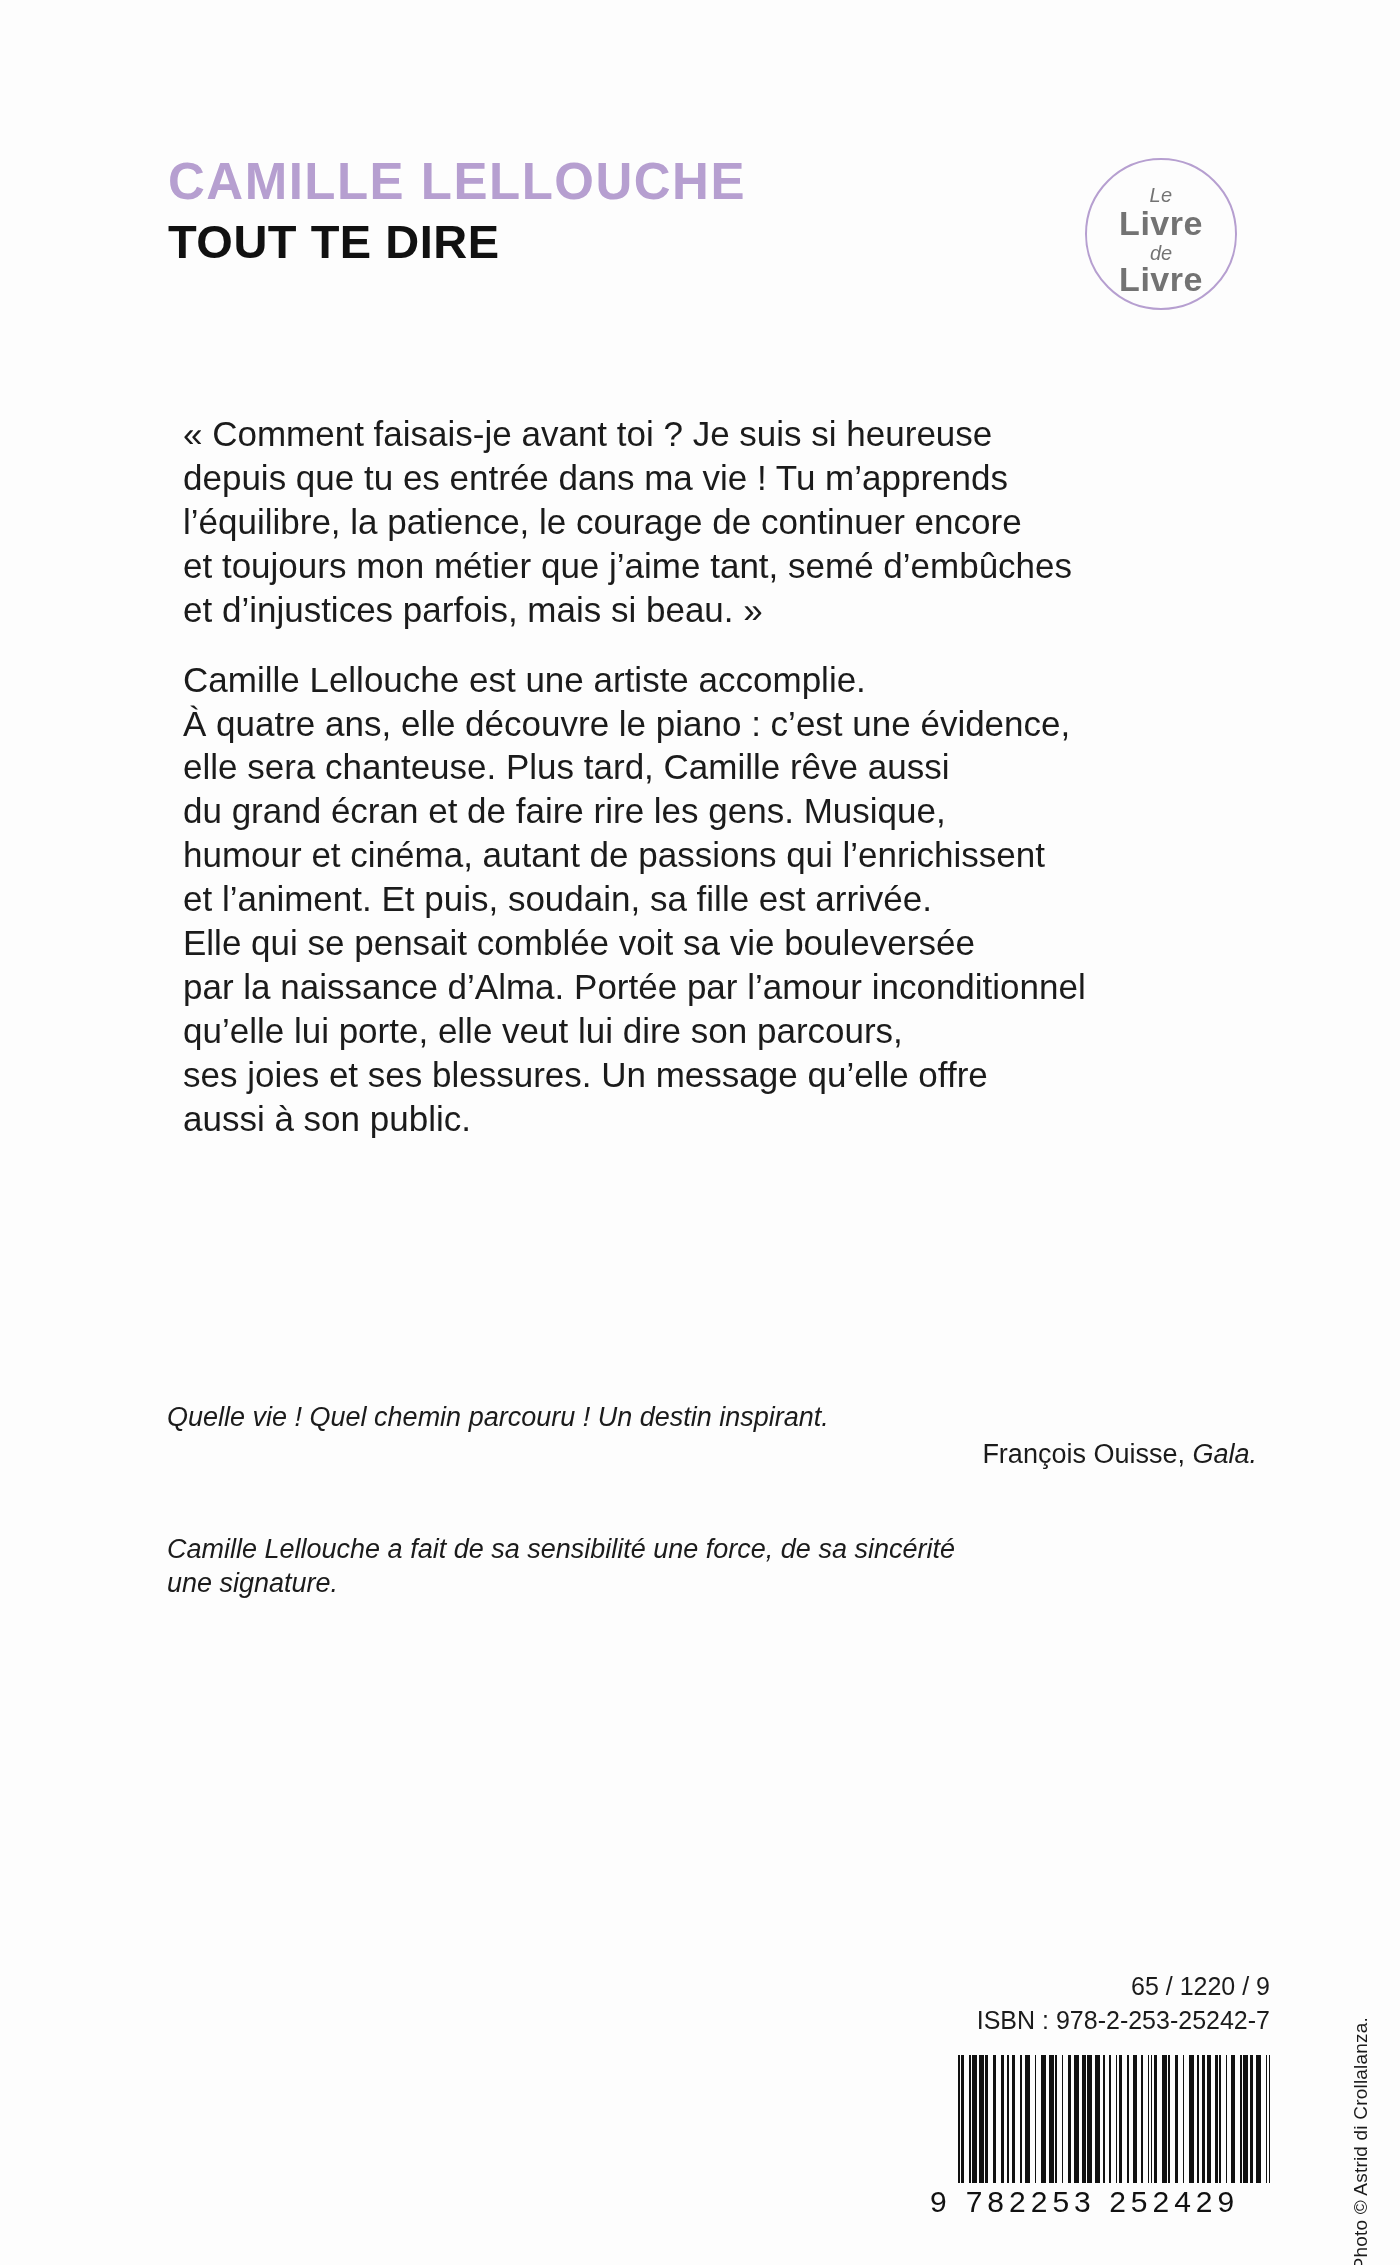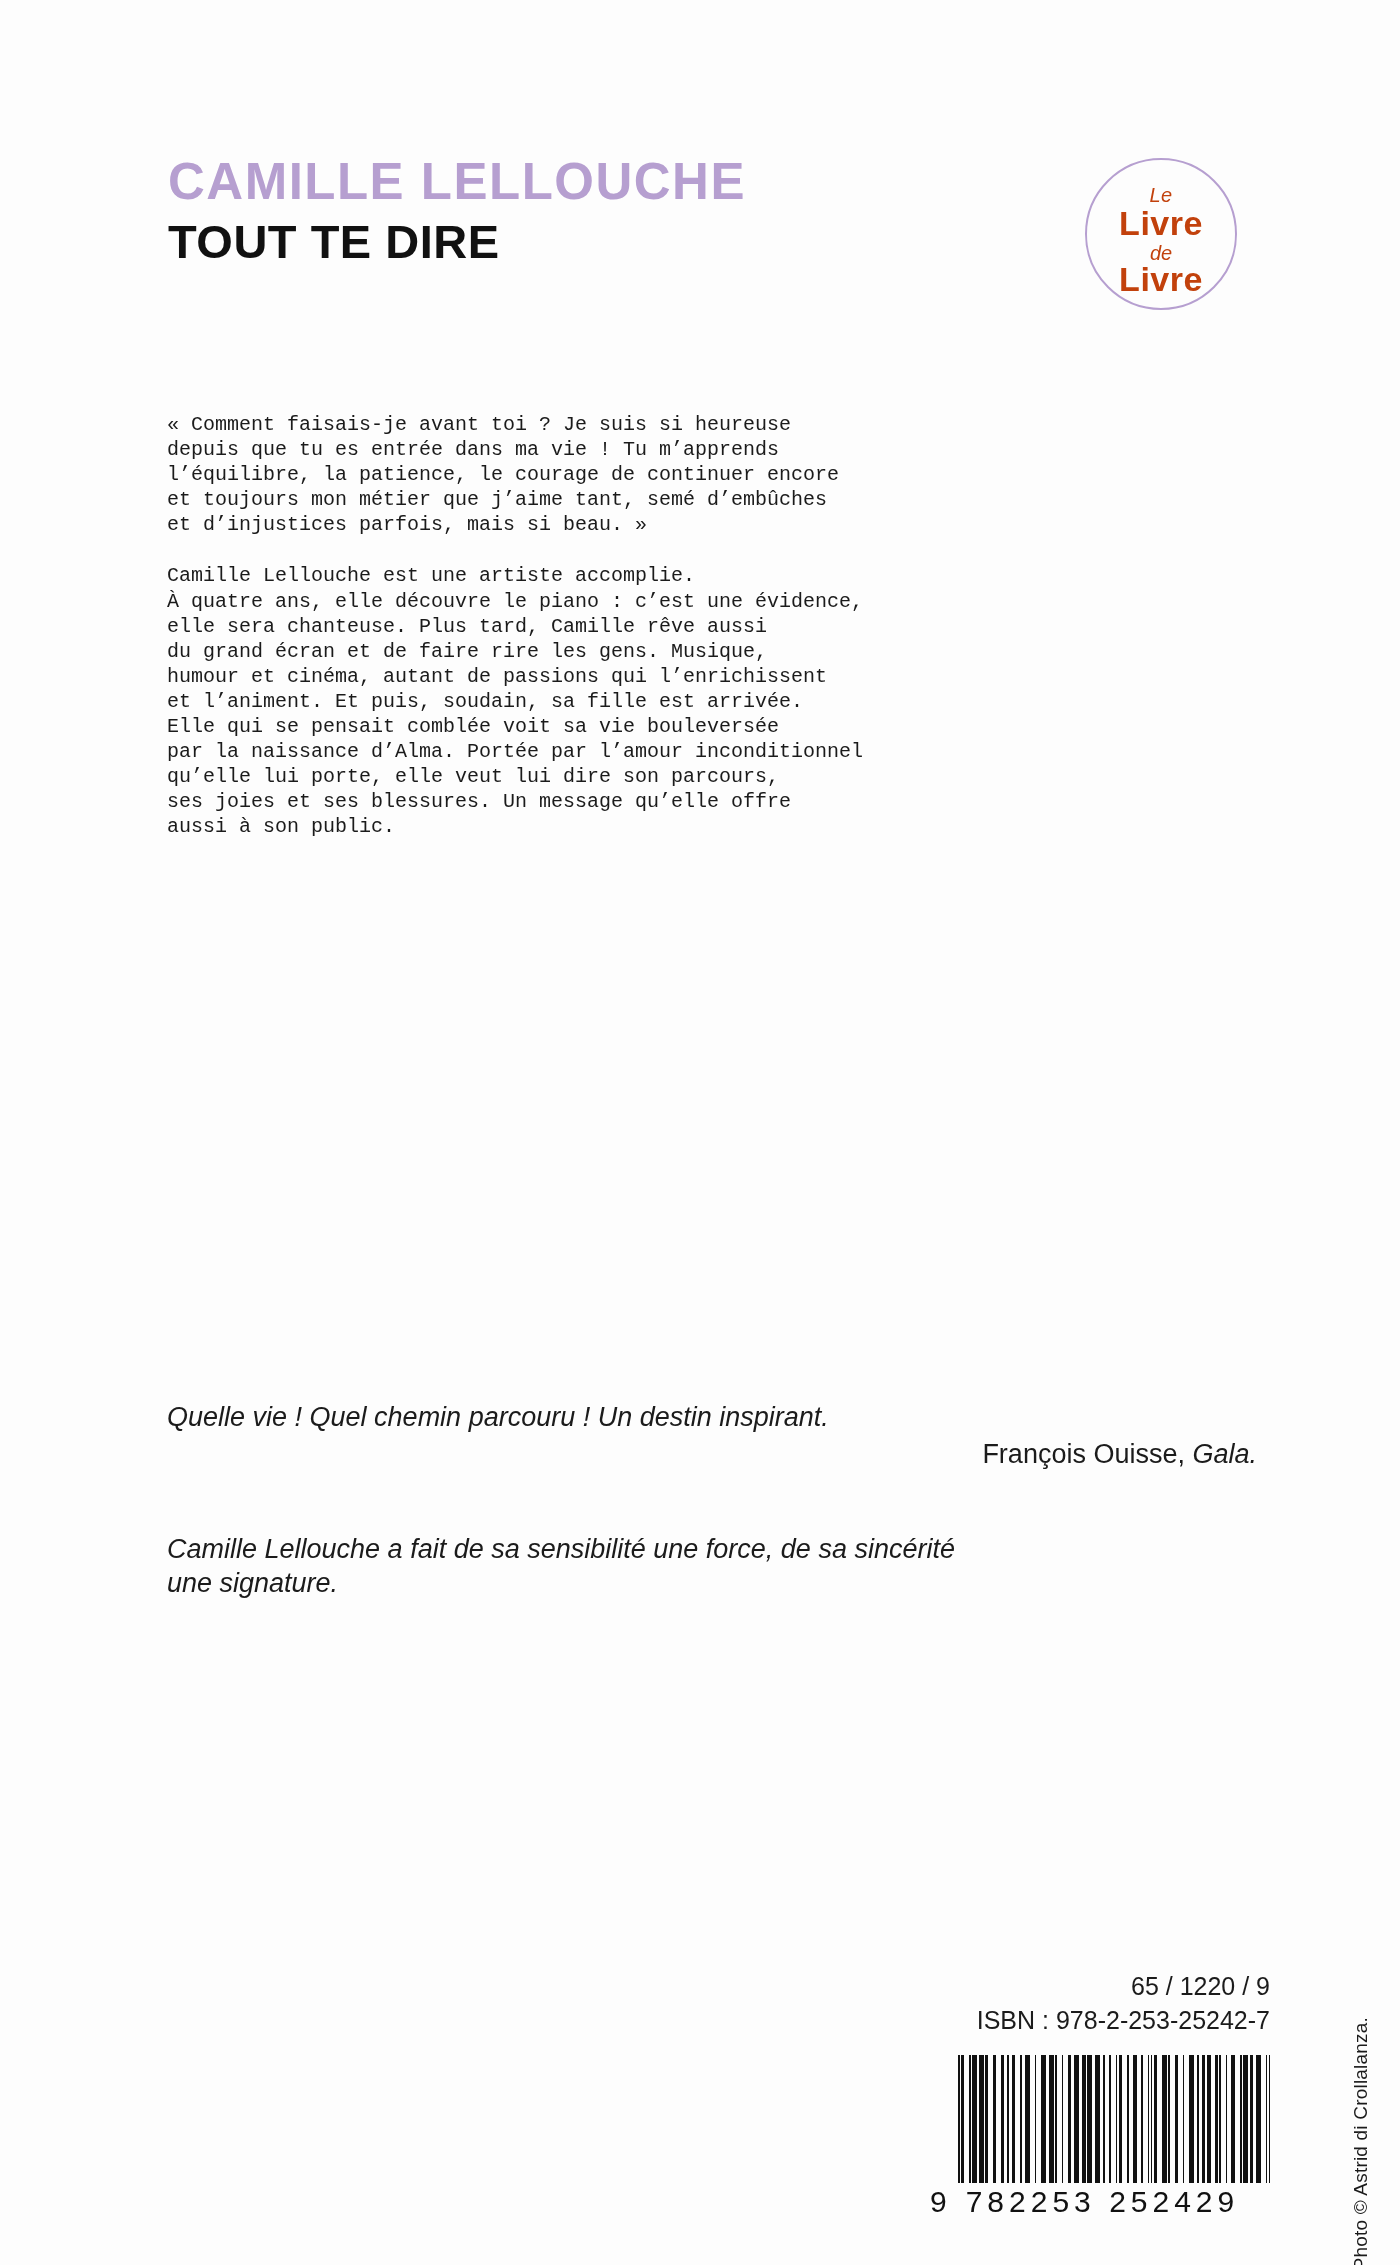--- a/index.html
+++ b/index.html
@@ -47,21 +47,21 @@
 
   
   .logo {
     position: absolute;
     left: 1085px;
     top: 158px;
     width: 148px;
     height: 148px;
     border: 2.5px solid #b69fd0;
     border-radius: 50%;
-    color: #c2410c;
+    color: #737373;
     text-align: center;
   }
   .logo .l-le {
     position: absolute;
     left: 0; right: 0;
     top: 24px;
     font-size: 20px;
     font-style: italic;
     letter-spacing: .5px;
   }
@@ -90,26 +90,25 @@
   }
 
   
   .blurb {
     position: absolute;
     left: 167px;
     top: 412px;
     width: 1090px;
   }
   .para {
-    font-size: 20px;
+    font-size: 35px;
     line-height: 1.255;
     color: #1b1b1b;
-    margin: 0 0 26px 0;
+    margin: 0 0 26px 16px;
     white-space: pre-line;
-    font-family: Liberation Mono, monospace;
   }
   .para:last-child { margin-bottom: 0; }
 
   
   .press {
     position: absolute;
     left: 167px;
     top: 1400px;
     width: 1090px;
   }

